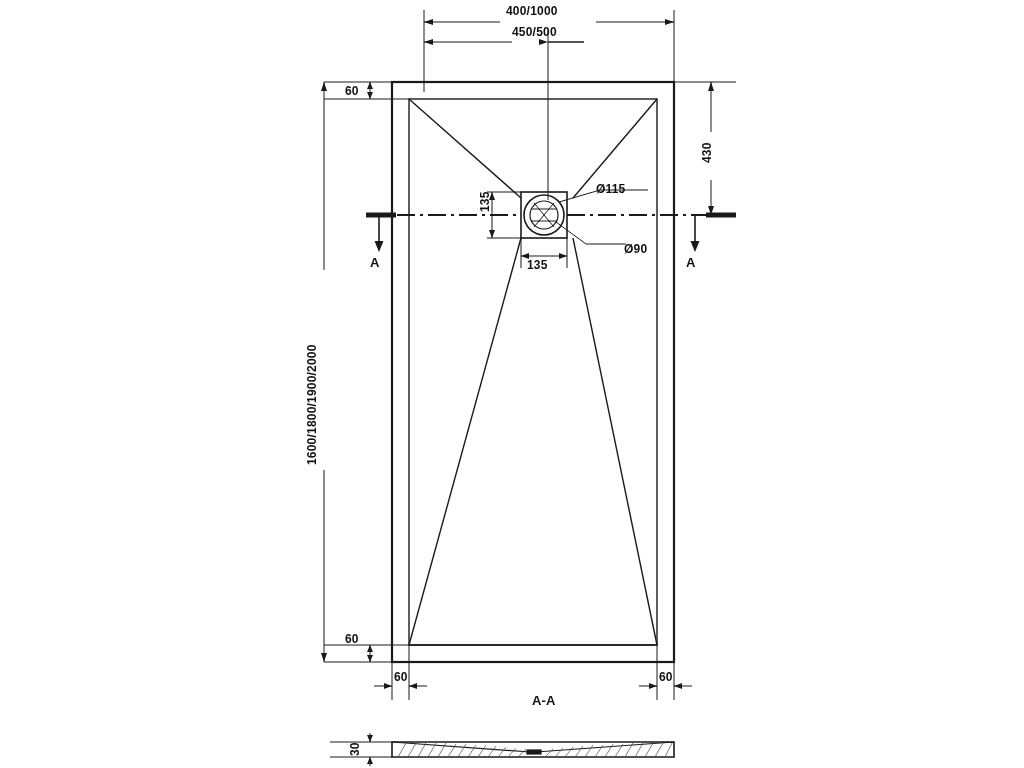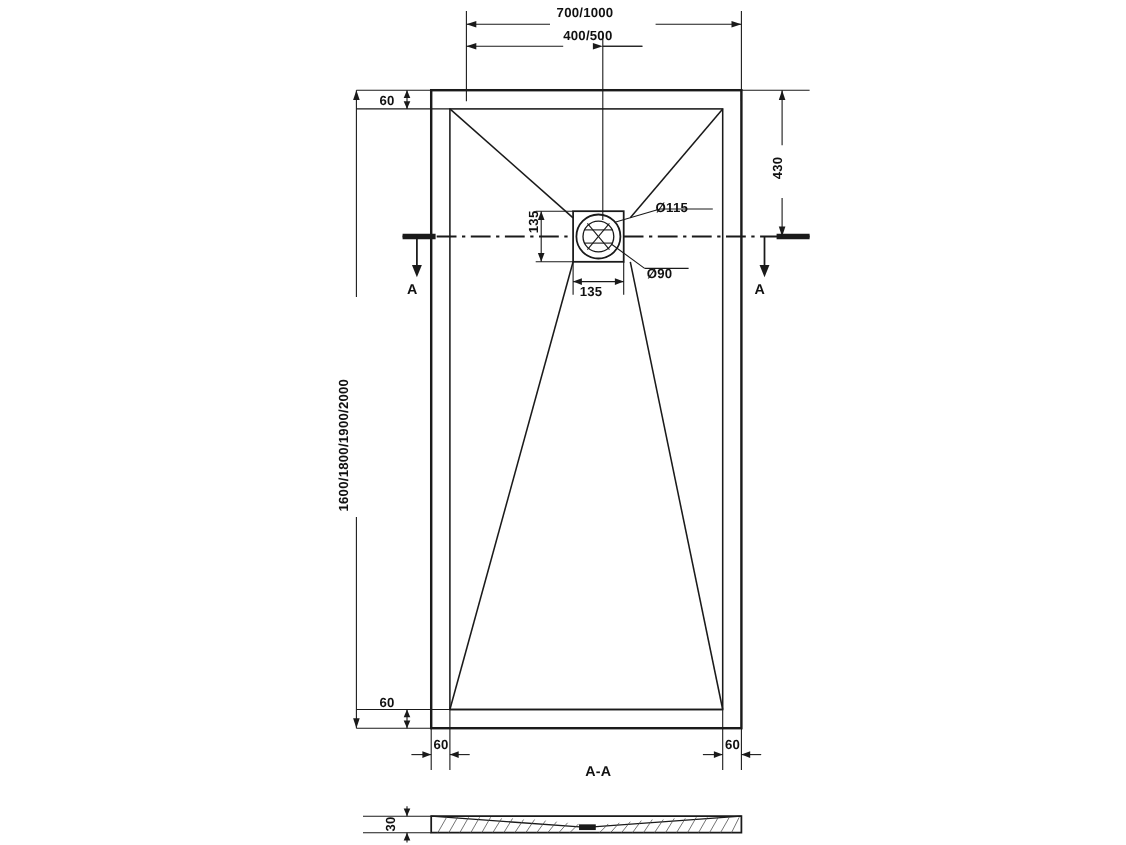--- a/index.html
+++ b/index.html
@@ -232,37 +232,37 @@
         <line x1="330" y1="757" x2="392" y2="757"></line>
         <line x1="370" y1="733" x2="370" y2="742"></line>
         <line x1="370" y1="757" x2="370" y2="766"></line>
         <path d="M370,742 l-3,-7 l6,0 z" fill="#1a1a1a" stroke="none"></path>
         <path d="M370,757 l-3,7 l6,0 z" fill="#1a1a1a" stroke="none"></path>
       </g>
 
     </g>
   </svg>
 
-  <div class="lbl" style="left:506px; top:4px;">700/1000</div>
-
-  <div class="lbl" style="left:512px; top:25px;">400/500</div>
+  <div class="lbl" style="left:506px; top:4px;">400/1000</div>
+
+  <div class="lbl" style="left:512px; top:25px;">450/500</div>
 
   <div class="lbl" style="left:345px; top:84px;">60</div>
 
   <div class="lbl rot" style="left:700px; top:163px;">430</div>
 
   <div class="lbl rot" style="left:305px; top:465px;">1600/1800/1900/2000</div>
 
   <div class="lbl rot" style="left:478px; top:212px;">135</div>
 
   <div class="lbl" style="left:527px; top:258px;">135</div>
 
   <div class="lbl" style="left:560px; top:182px;margin-left:36px;">Ø115</div>
 
-  <div class="lbl" style="left:588px; top:242px;text-align:right;">Ø90</div>
+  <div class="lbl" style="left:624px; top:242px;text-align:right;">Ø90</div>
 
   <div class="lbl big" style="left:370px; top:255px;">A</div>
 
   <div class="lbl big" style="left:686px; top:255px;">A</div>
 
   <div class="lbl" style="left:345px; top:632px;">60</div>
 
   <div class="lbl" style="left:394px; top:670px;">60</div>
 
   <div class="lbl" style="left:659px; top:670px;">60</div>

